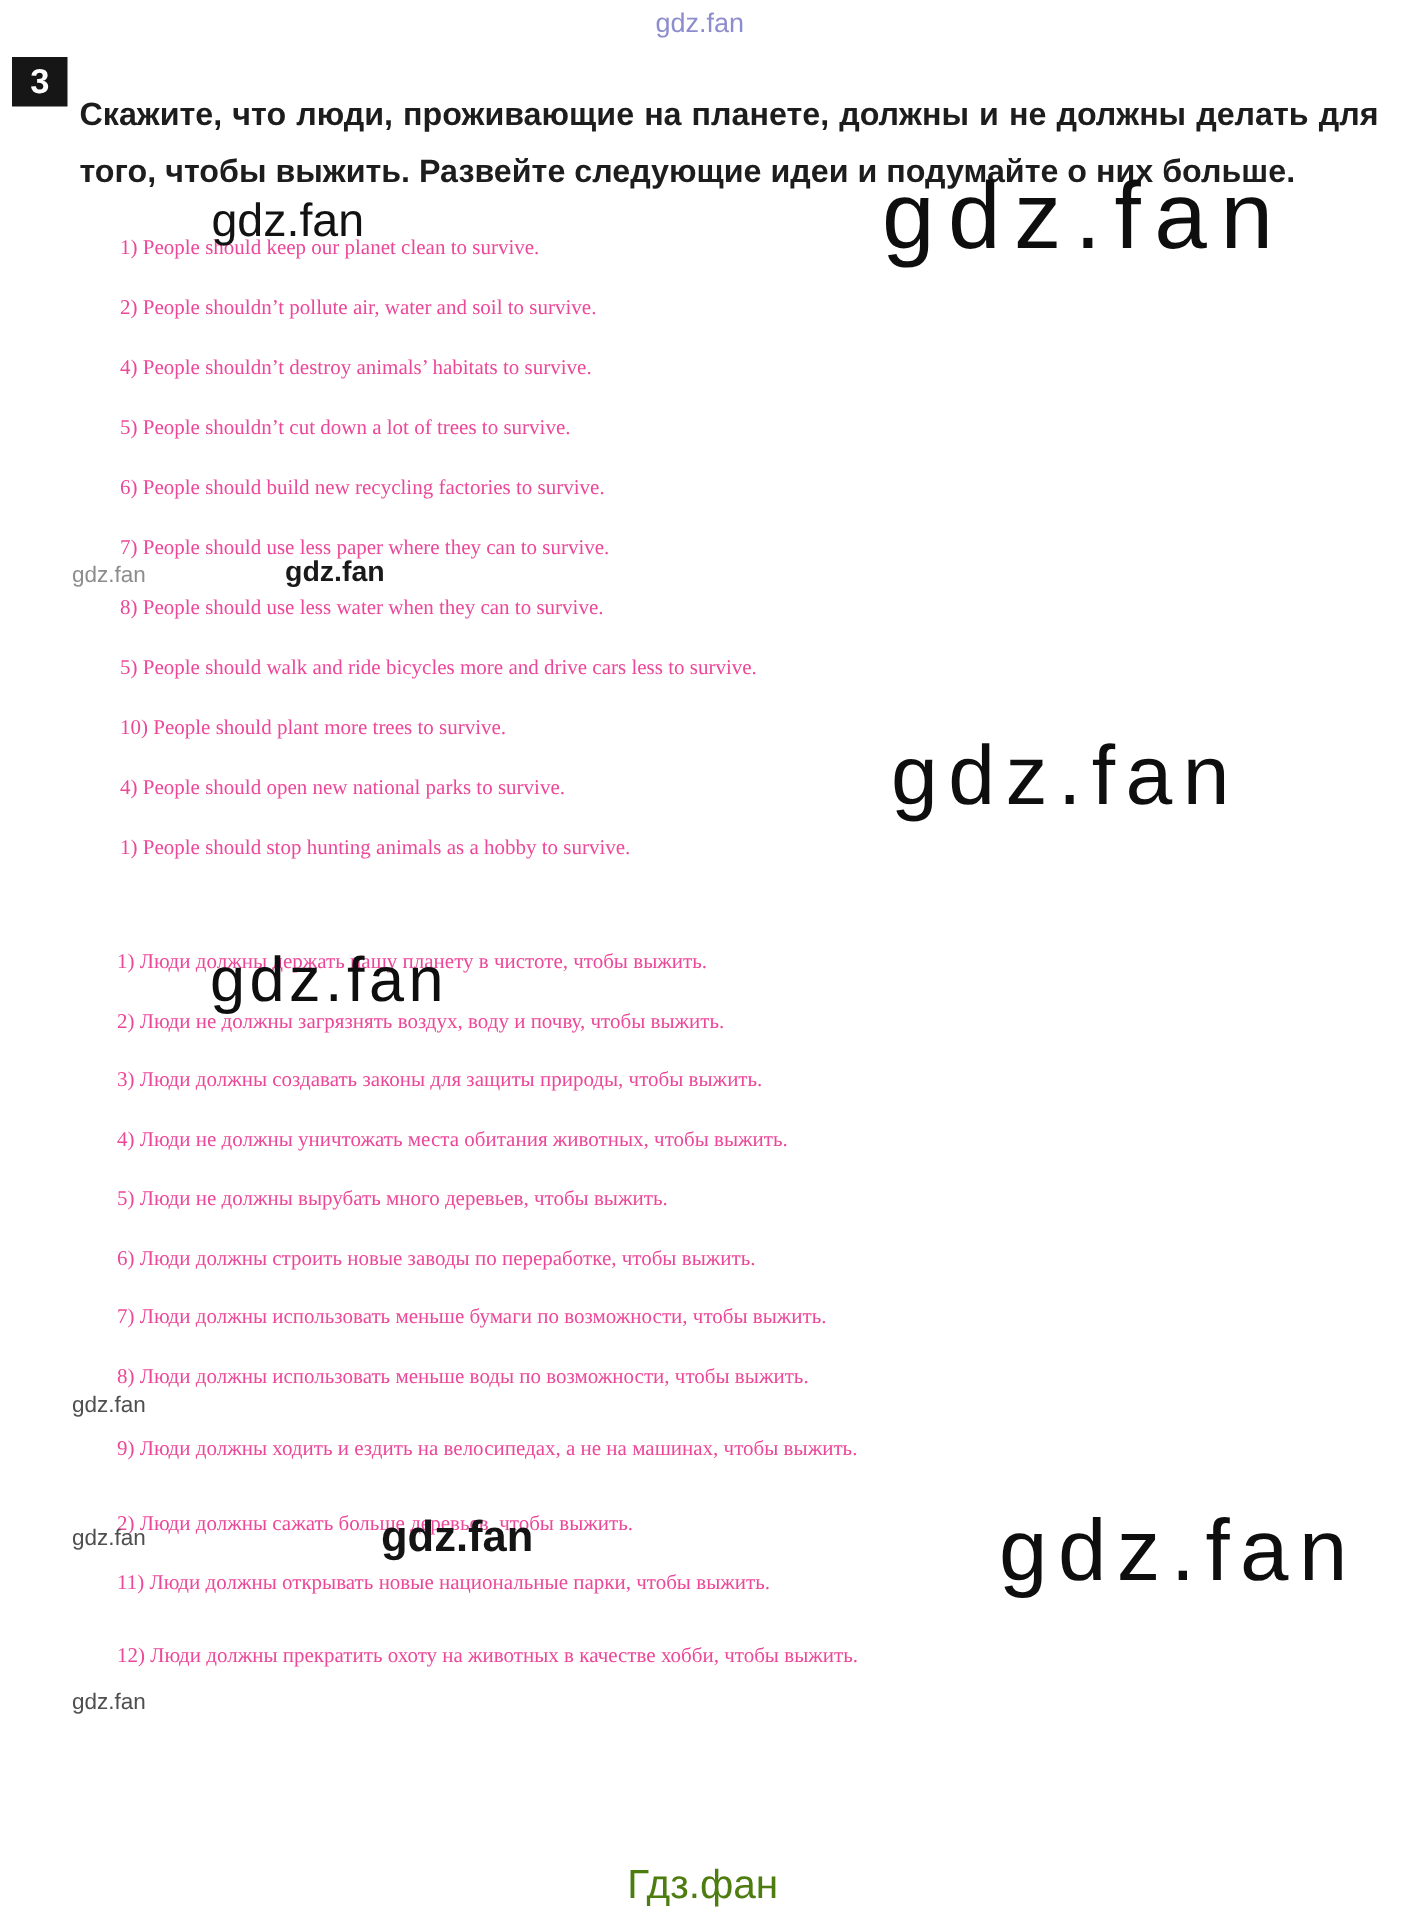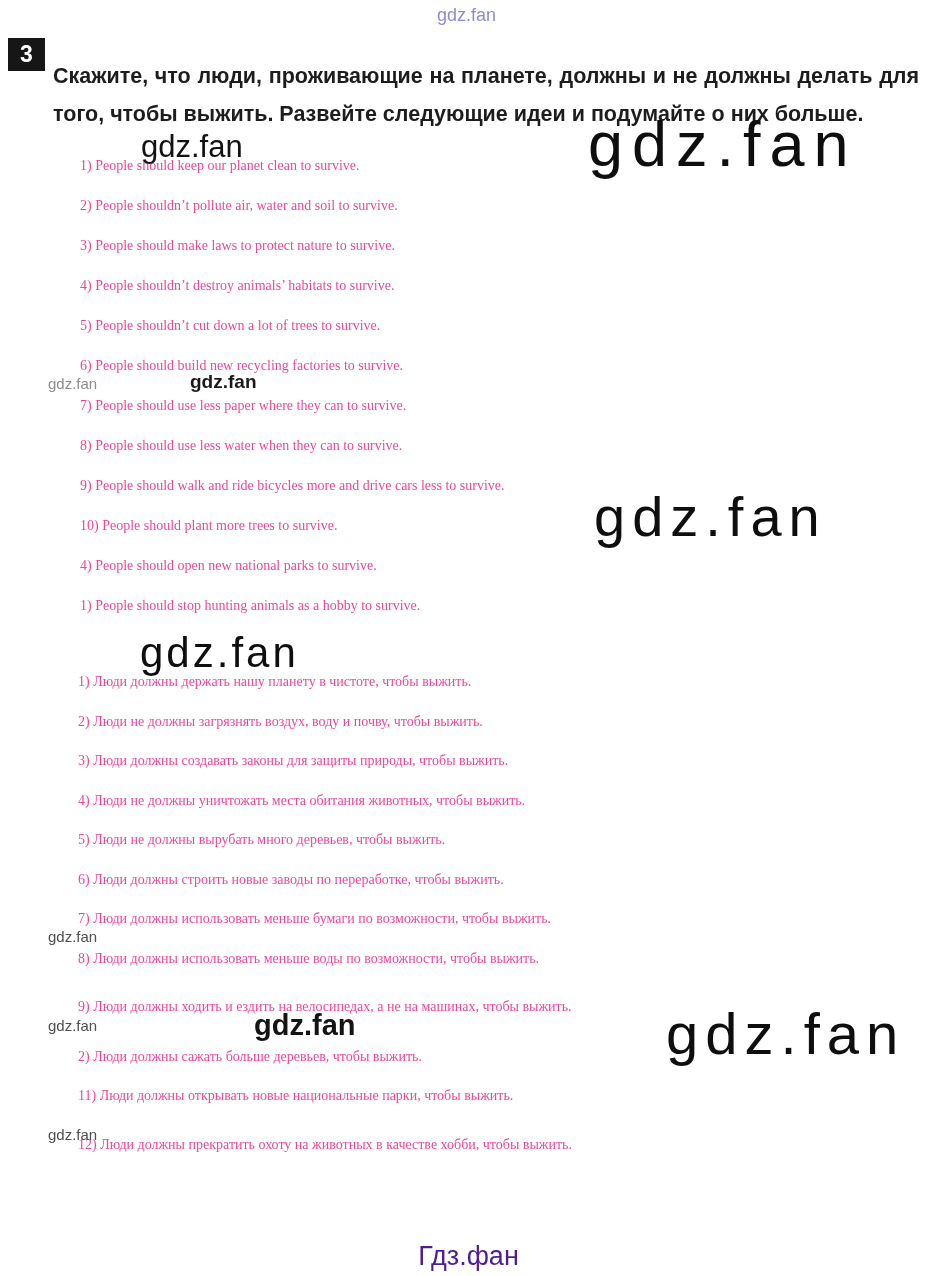--- a/index.html
+++ b/index.html
@@ -77,21 +77,21 @@
   .wm-big-3      { left: 666px; top: 1005px; font-size: 58px; color: #0e0e0e; letter-spacing: 7px; }
   .wm-small-4    { left: 48px;  top: 1127px; font-size: 15px; color: #4f4f4f; }
 
   
   .footer {
     position: absolute;
     left: 0; right: 0;
     top: 1241px;
     text-align: center;
     font-size: 27px;
-    color: #4c1d95;
+    color: #4d7c0f;
   }
 </style>
 </head>
 <body>
 
 <div class="page">
 
   <span class="wm wm-top">gdz.fan</span>
   <span class="wm wm-after-hdr">gdz.fan</span>
   <span class="wm wm-big-1">gdz.fan</span>
@@ -104,27 +104,26 @@
   <span class="wm wm-bold-2">gdz.fan</span>
   <span class="wm wm-big-3">gdz.fan</span>
   <span class="wm wm-small-4">gdz.fan</span>
 
   <div class="task-number">3</div>
   <p class="task-text">Скажите, что люди, проживающие на планете, должны и не должны делать для того, чтобы выжить. Развейте следующие идеи и подумайте о них больше.</p>
 
   <ul class="list list-en">
     <li class="item">1) People should keep our planet clean to survive.</li>
     <li class="item">2) People shouldn’t pollute air, water and soil to survive.</li>
-    <li class="item">3) People should make laws to protect nature to survive.</li>
     <li class="item">4) People shouldn’t destroy animals’ habitats to survive.</li>
     <li class="item">5) People shouldn’t cut down a lot of trees to survive.</li>
     <li class="item">6) People should build new recycling factories to survive.</li>
     <li class="item">7) People should use less paper where they can to survive.</li>
     <li class="item">8) People should use less water when they can to survive.</li>
-    <li class="item">9) People should walk and ride bicycles more and drive cars less to survive.</li>
+    <li class="item">5) People should walk and ride bicycles more and drive cars less to survive.</li>
     <li class="item">10) People should plant more trees to survive.</li>
     <li class="item">4) People should open new national parks to survive.</li>
     <li class="item">1) People should stop hunting animals as a hobby to survive.</li>
   </ul>
 
   <ul class="list list-ru">
     <li class="item">1) Люди должны держать нашу планету в чистоте, чтобы выжить.</li>
     <li class="item">2) Люди не должны загрязнять воздух, воду и почву, чтобы выжить.</li>
     <li class="item">3) Люди должны создавать законы для защиты природы, чтобы выжить.</li>
     <li class="item">4) Люди не должны уничтожать места обитания животных, чтобы выжить.</li>

